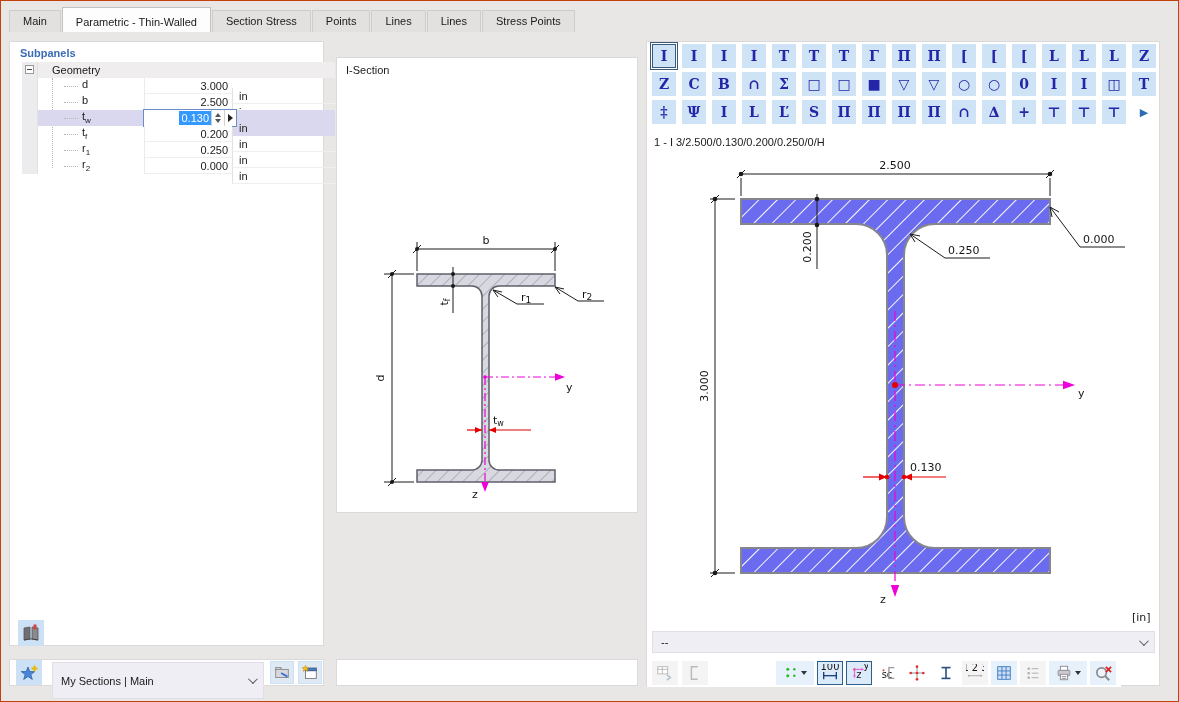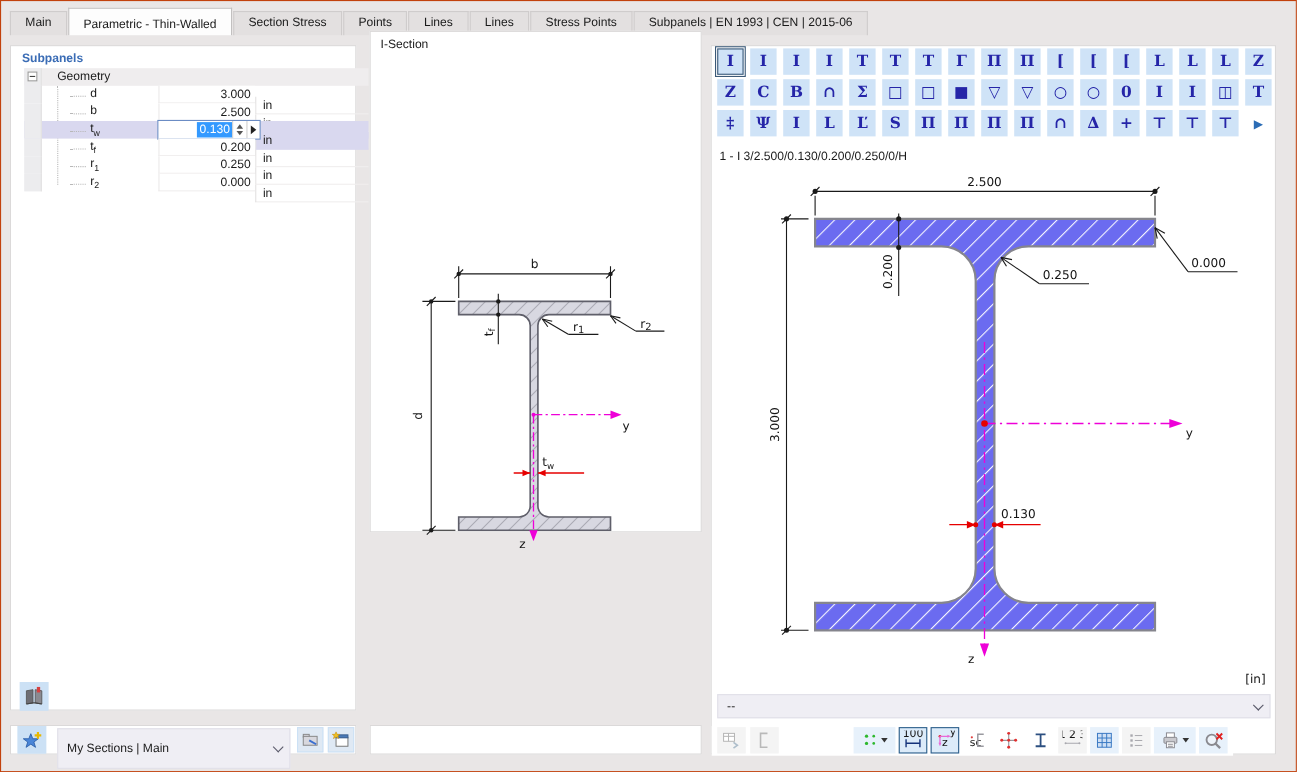--- a/index.html
+++ b/index.html
@@ -13,21 +13,21 @@
   .tabstrip { position:absolute; left:8px; top:6px; height:25px; display:flex; align-items:flex-end; }
   .tab {
     height:22px; padding:4px 13px 0 13px; background:#e3e0e0;
     border:1px solid #cfcccc; border-bottom:none; margin-right:1px;
     white-space:nowrap; cursor:default;
   }
   .tab.active { background:#fdfdfd; height:25px; padding-top:8px; border-color:#c2c0c0; }
   
   .panel { position:absolute; background:#fff; border:1px solid #dbd9d9; }
   #left-panel   { left:8px;   top:40px;  width:315px; height:605px; }
-  #mid-panel    { left:335px; top:27px;  width:302px; height:456px; }
+  #mid-panel    { left:335px; top:56px;  width:302px; height:456px; }
   #right-panel  { left:645px; top:40px;  width:514px; height:645px; }
   #left-bar     { left:8px;   top:658px; width:315px; height:27px; }
   #mid-bar      { left:335px; top:658px; width:302px; height:27px; }
   
   .params-title { position:absolute; left:10px; top:5px; color:#3a6cb5; font-weight:bold; }
   .pgrid { position:absolute; left:12px; top:20px; width:313px; }
   .prow { position:relative; height:16px; display:flex; align-items:center; }
   .gutter { width:16px; height:16px; background:#ececee; border-right:1px solid #e2e0e0; flex:none; }
   .grp { background:#efedee; }
   .grp .glabel { padding-left:14px; font-weight:normal; }
@@ -91,21 +91,20 @@
 <div class="app">
 
   <div class="tabstrip">
     <div class="tab">Main</div>
     <div class="tab active">Parametric - Thin-Walled</div>
     <div class="tab">Section Stress</div>
     <div class="tab">Points</div>
     <div class="tab">Lines</div>
     <div class="tab">Lines</div>
     <div class="tab">Stress Points</div>
-    <div class="tab">Subpanels | EN 1993 | CEN | 2015-06</div>
   </div>
 
   <div class="panel" id="left-panel">
     <div class="params-title">Subpanels</div>
     <div class="treeline"></div>
     <div class="pgrid">
       <div class="prow grp">
         <div class="gutter"></div>
         <div class="expander"></div>
         <div class="glabel">Geometry</div>

